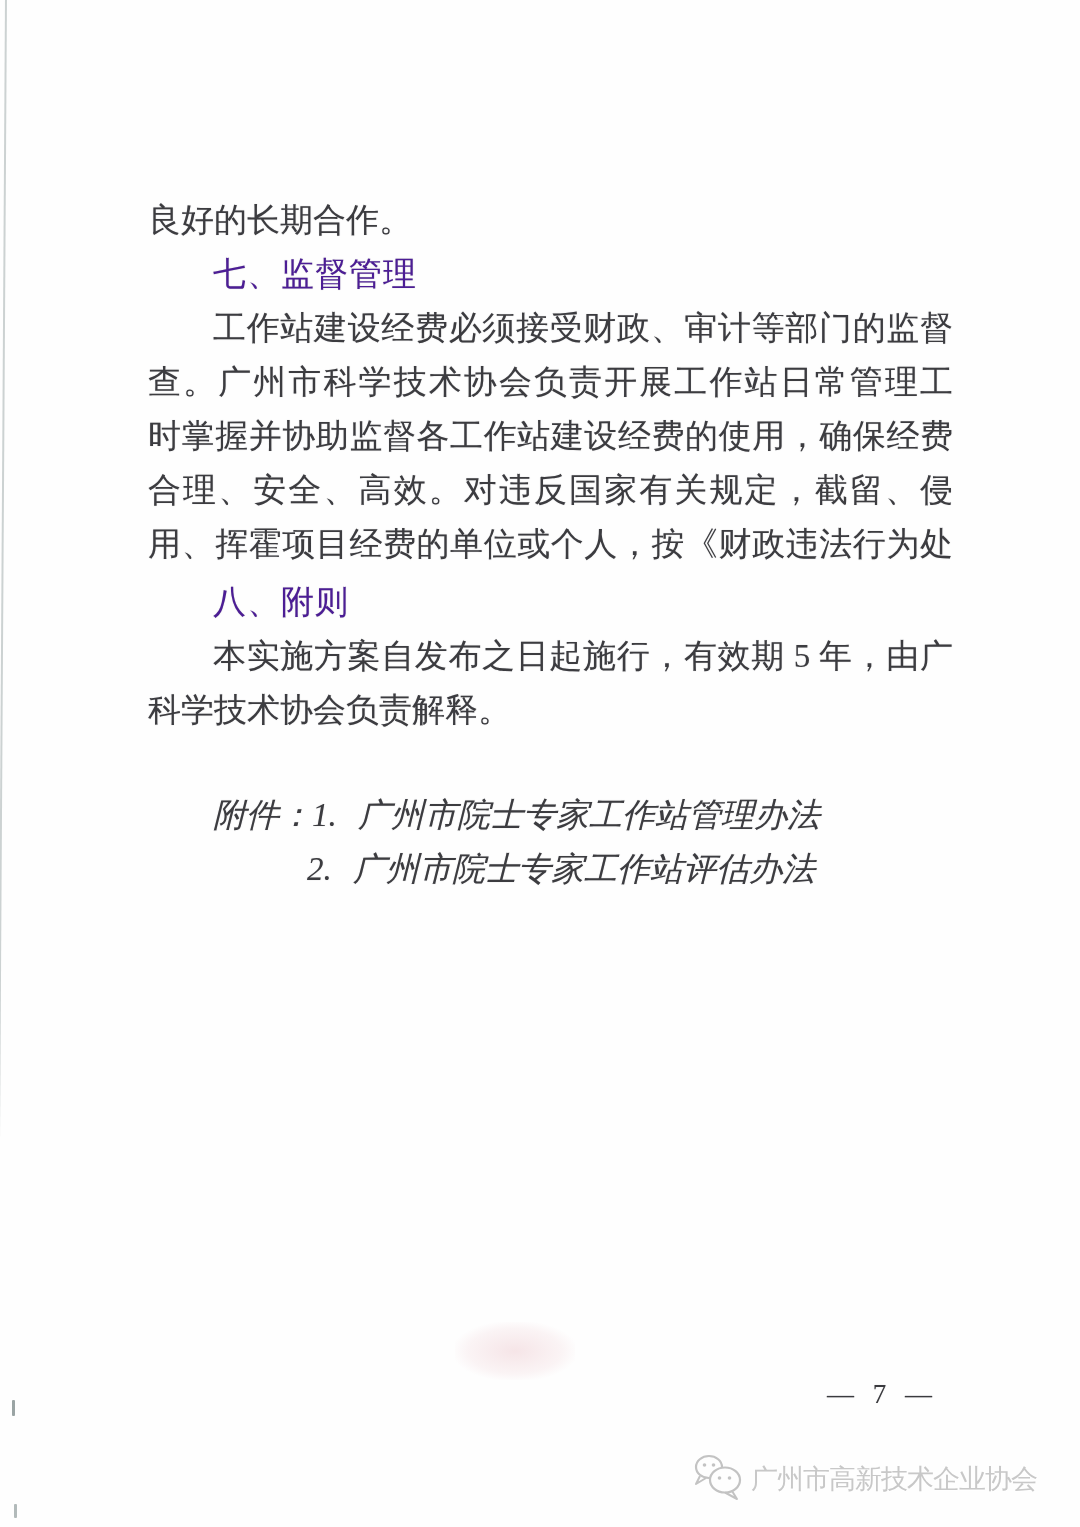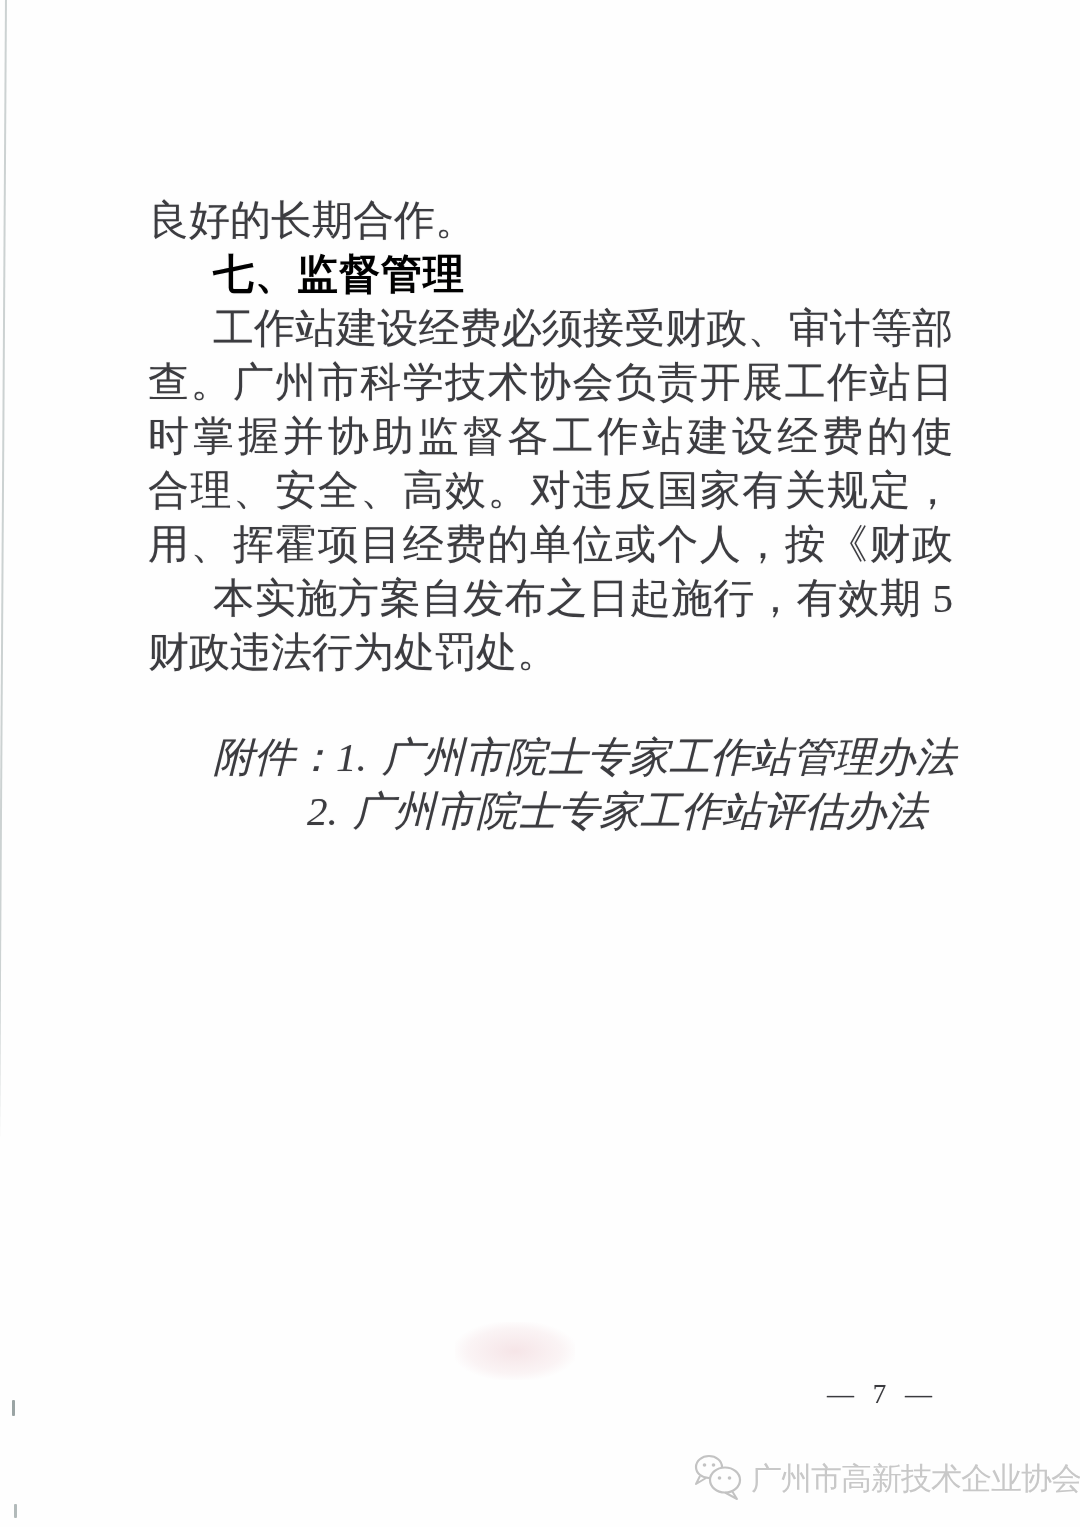--- a/index.html
+++ b/index.html
@@ -22,36 +22,36 @@
   .scan-dash.d1{left:12px;top:1400px;height:16px;}
   .scan-dash.d2{left:14px;top:1504px;height:14px;background:#b2baba;}
   
   .stamp-smudge{
     position:absolute;left:455px;top:1322px;width:120px;height:58px;
     background:radial-gradient(ellipse at center,rgba(226,170,178,0.30) 0%,rgba(226,170,178,0.12) 55%,rgba(226,170,178,0) 75%);
     pointer-events:none;
   }
   .content{
     position:absolute;left:148px;top:193px;width:805px;
-    font-size:41px;line-height:54px;
+    font-size:33px;line-height:54px;
     text-shadow:0 0 1px rgba(70,70,75,0.35);
   }
   .line{height:54px;white-space:nowrap;}
   .jline{
     white-space:normal;
     text-align:justify;
     text-align-last:justify;
     text-justify:inter-character;
     overflow:hidden;
   }
   .indent{padding-left:65px;}
   .jline.indent{text-indent:0;}
   .heading{
     font-family:"Liberation Sans","DejaVu Sans",sans-serif;
-    font-weight:700;color:#000000;
+    font-weight:400;color:#4c1d95;
     letter-spacing:1px;
   }
   .h8{margin-top:4px;}
   .spacer{height:51px;}
   .att-row{height:54px;white-space:nowrap;font-style:italic;}
   .att-row.first{padding-left:65px;}
   .att-row.second{padding-left:159px;}
   .att-num{display:inline-block;width:46px;}
   .pageno{
     position:absolute;left:800px;top:1379px;width:160px;
@@ -59,21 +59,21 @@
     word-spacing:10px;letter-spacing:1px;
     text-shadow:0 0 1px rgba(70,70,75,0.3);
   }
   .watermark{
     position:absolute;left:692px;top:1452px;
     display:flex;align-items:center;gap:5px;
     color:#c8c8c8;
   }
   .watermark-text{
     font-family:"Liberation Sans","DejaVu Sans",sans-serif;
-    font-size:31px;letter-spacing:-1px;line-height:52px;
+    font-size:27px;letter-spacing:-1px;line-height:52px;
     white-space:nowrap;
     text-shadow:0 1px 0 rgba(255,255,255,0.9);
   }
   .wm-icon{flex:0 0 auto;}
 </style>
 </head>
 <body>
 
 <div class="page">
 
@@ -83,22 +83,23 @@
   <div class="stamp-smudge"></div>
 
   <main class="content">
     <div class="line">良好的长期合作。</div>
     <div class="line heading indent">七、监督管理</div>
     <div class="line jline indent">工作站建设经费必须接受财政、审计等部门的监督和检</div>
     <div class="line jline">查。广州市科学技术协会负责开展工作站日常管理工作，及</div>
     <div class="line jline">时掌握并协助监督各工作站建设经费的使用，确保经费使用</div>
     <div class="line jline">合理、安全、高效。对违反国家有关规定，截留、侵占、挪</div>
     <div class="line jline">用、挥霍项目经费的单位或个人，按《财政违法行为处罚处</div>
+    <div class="line heading indent h8">八、附则</div>
     <div class="line jline indent">本实施方案自发布之日起施行，有效期 5 年，由广州市</div>
-    <div class="line">财政违法行为处罚处。</div>
+    <div class="line">科学技术协会负责解释。</div>
 
     <div class="spacer"></div>
 
     <div class="att-row first">
       <span>附件：</span><span class="att-num">1.</span><span>广州市院士专家工作站管理办法</span>
     </div>
     <div class="att-row second">
       <span class="att-num">2.</span><span>广州市院士专家工作站评估办法</span>
     </div>
   </main>

